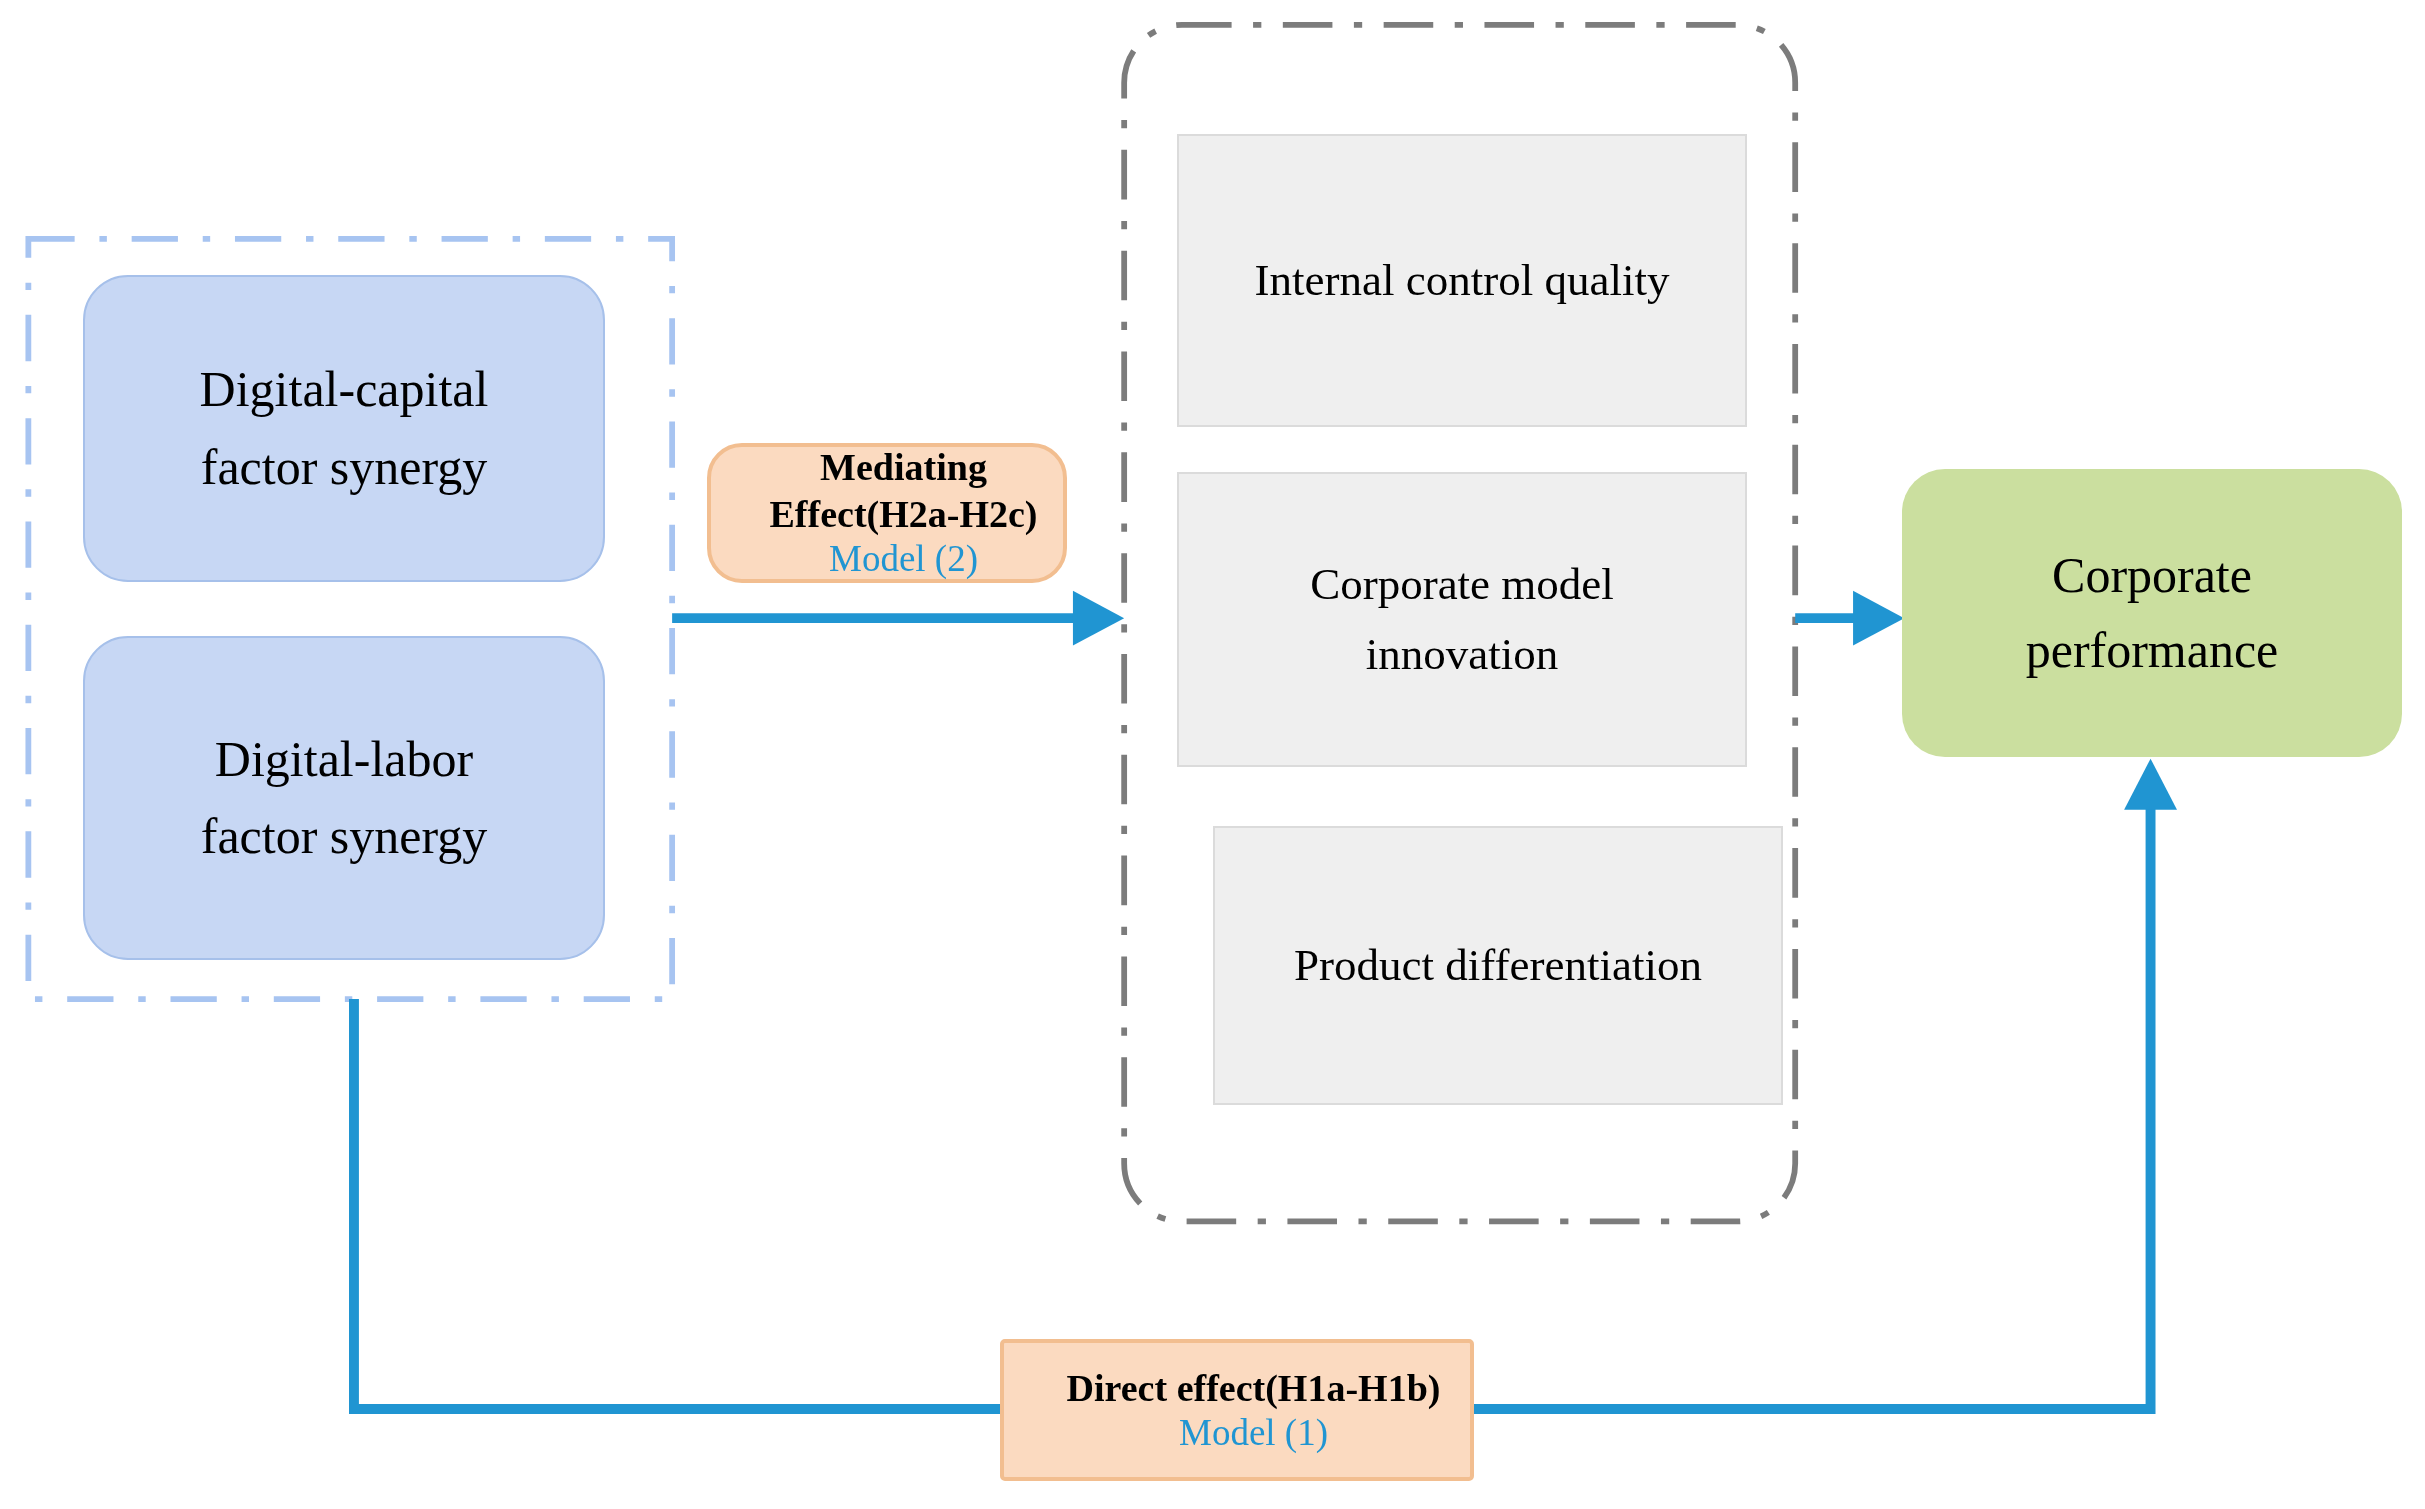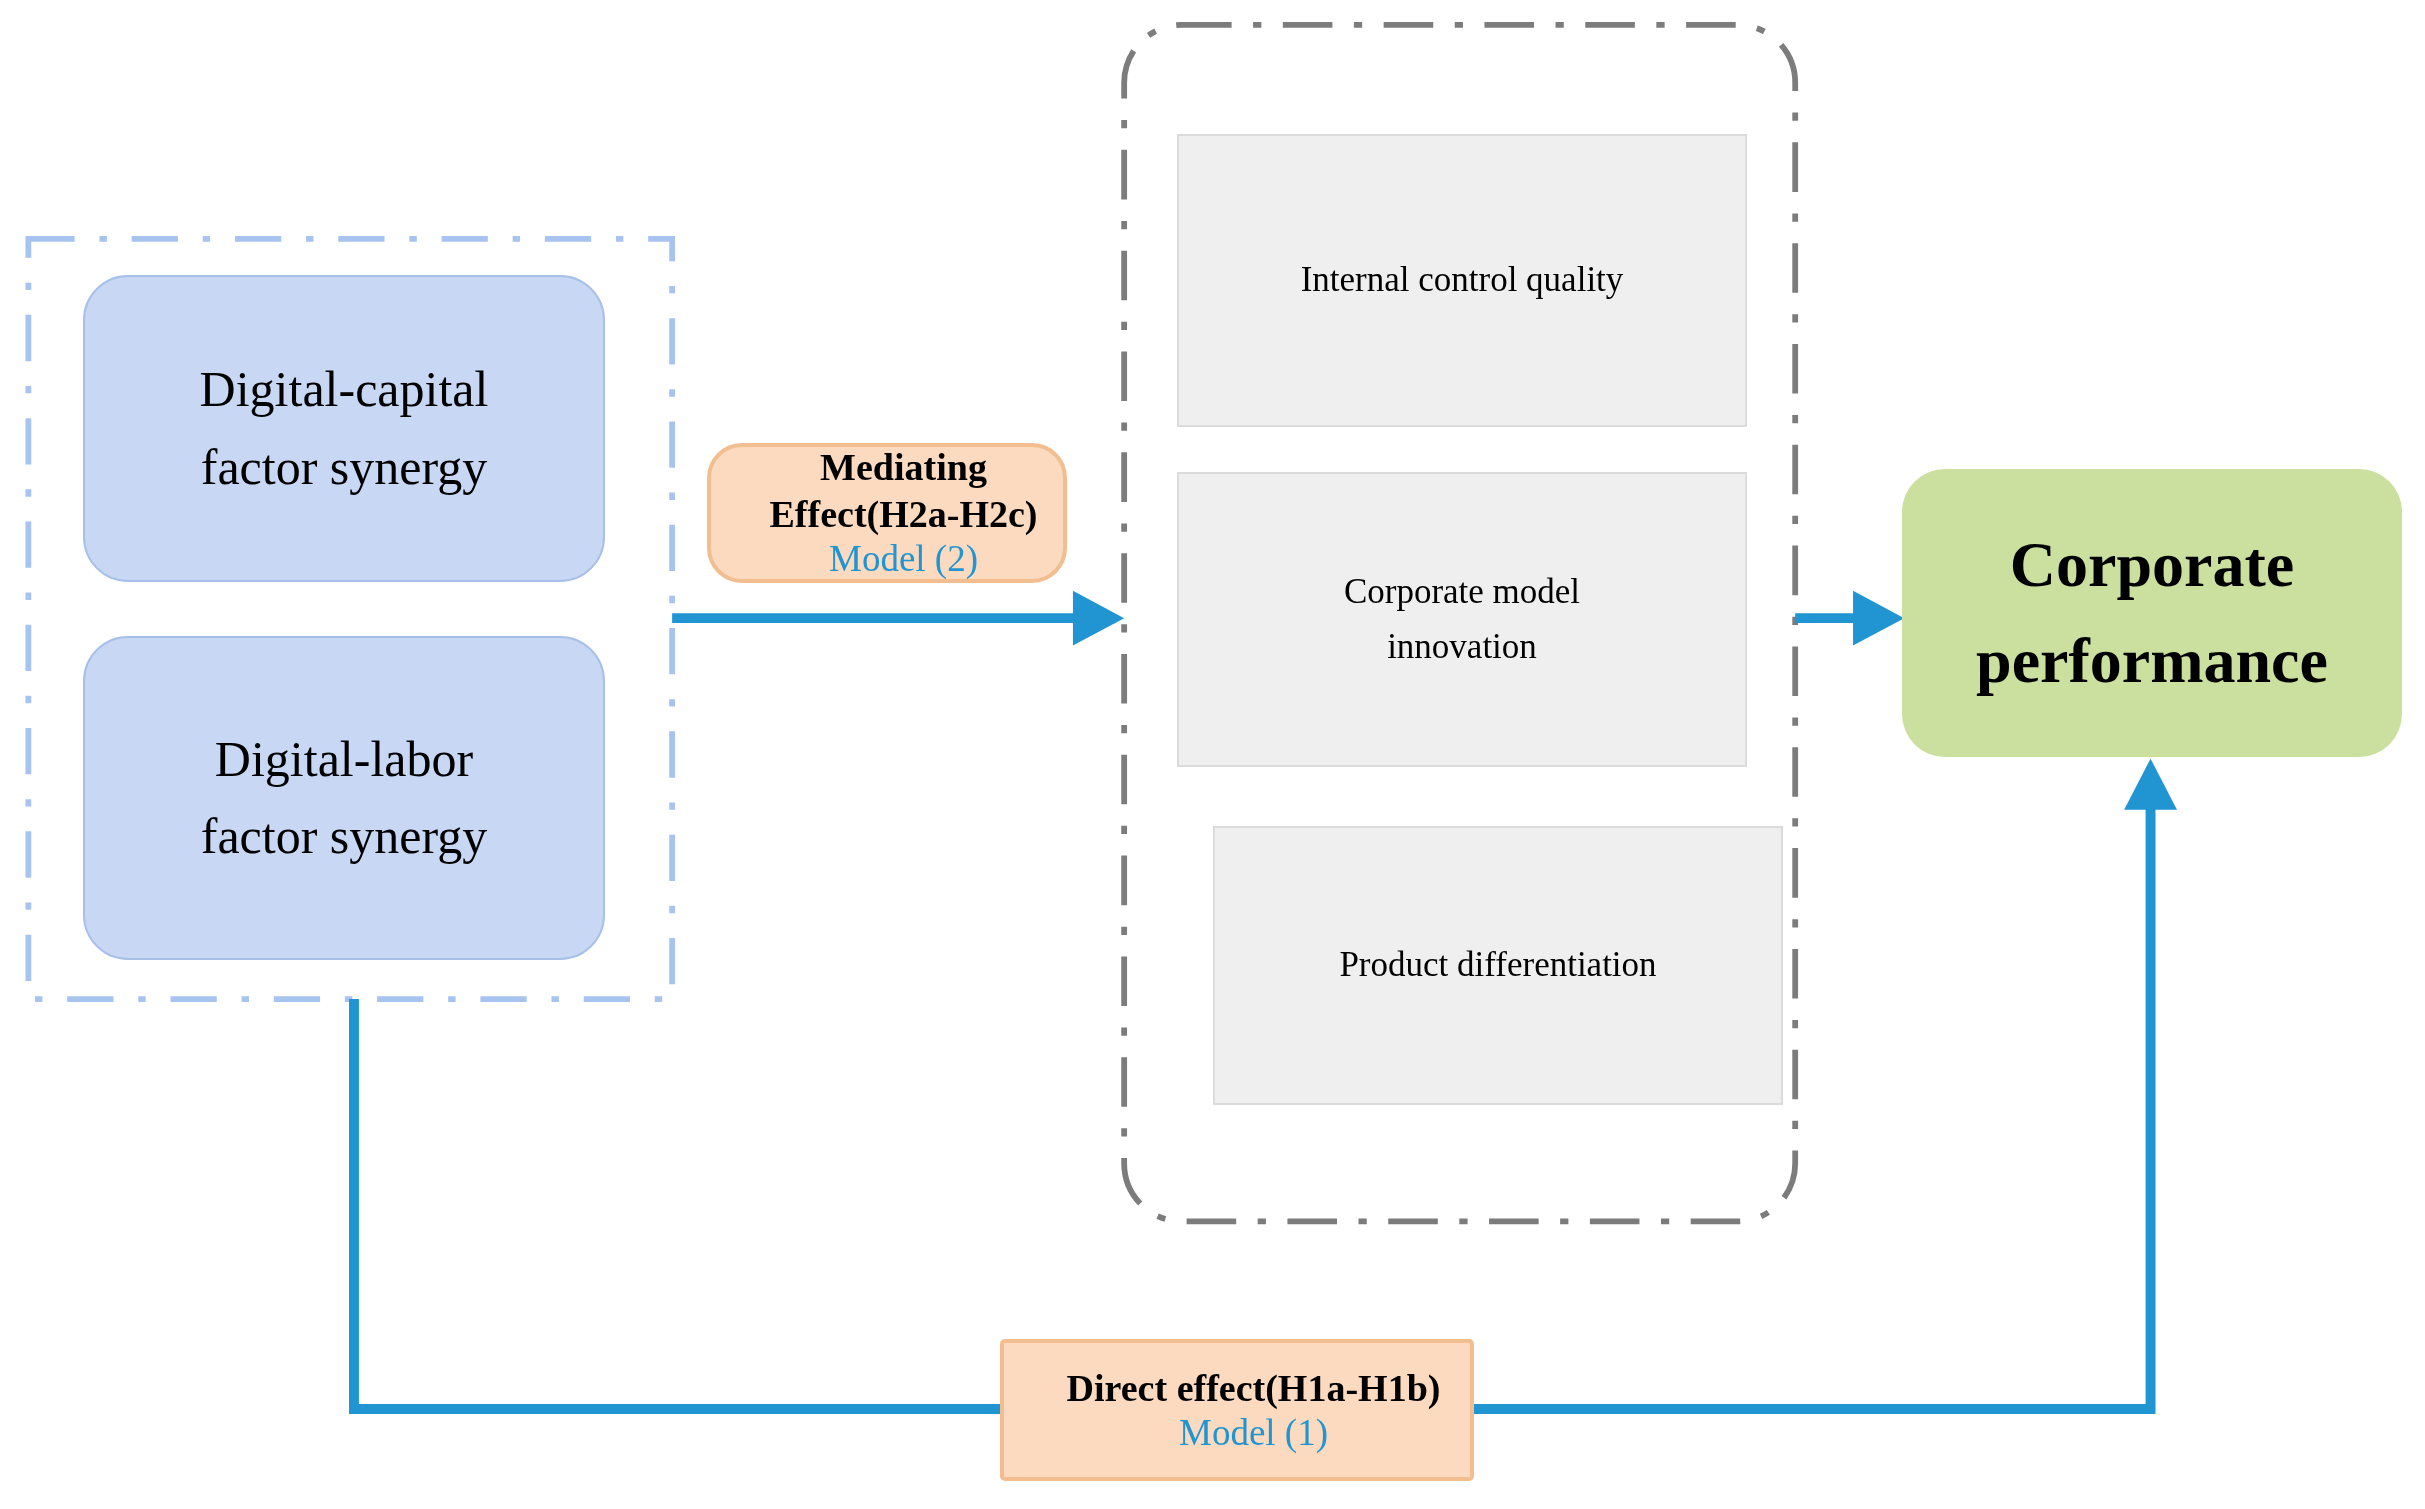--- a/index.html
+++ b/index.html
@@ -70,37 +70,37 @@
     line-height: 1.55;
   }
   #predictor-1 { top: 275px; height: 307px; }
   #predictor-2 { top: 636px; height: 324px; }
 
   .mediator-box {
     left: 1177px;
     width: 570px;
     background: var(--mediator-fill, #EFEFEF);
     border: 2.5px solid var(--mediator-border, #DBDBDB);
-    font-size: 35px;
+    font-size: 45px;
     line-height: 1.55;
     align-items: center;
   }
   #mediator-1 { top: 134px; height: 293px; }
   #mediator-2 { top: 472px; height: 295px; }
   #mediator-3 { top: 826px; height: 279px; margin-left: 36px; }
 
   .outcome-box {
     left: 1902px;
     top: 469px;
     width: 500px;
     height: 288px;
     background: var(--outcome-fill, #CBDF9F);
     border-radius: 43px;
-    font-size: 64px;
-    font-weight: bold;
+    font-size: 50px;
+    font-weight: normal;
     line-height: 1.5;
   }
 
   .effect-label {
     background: var(--label-fill, #FBDAC0);
     border: 4.1px solid var(--label-border, #F2BE90);
     font-weight: bold;
     line-height: 1.22;
     padding-left: 33px;
   }

